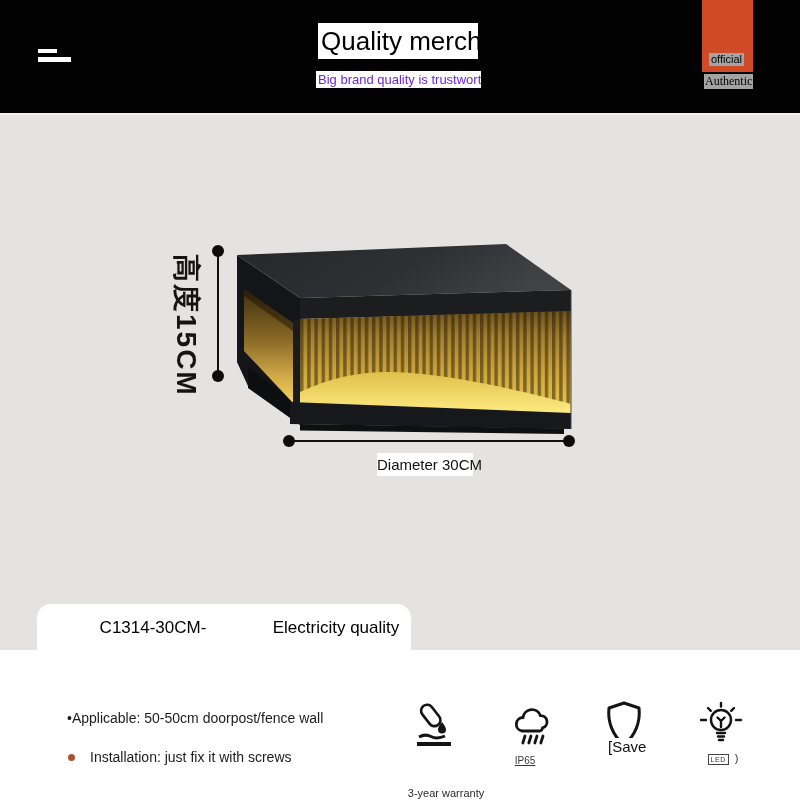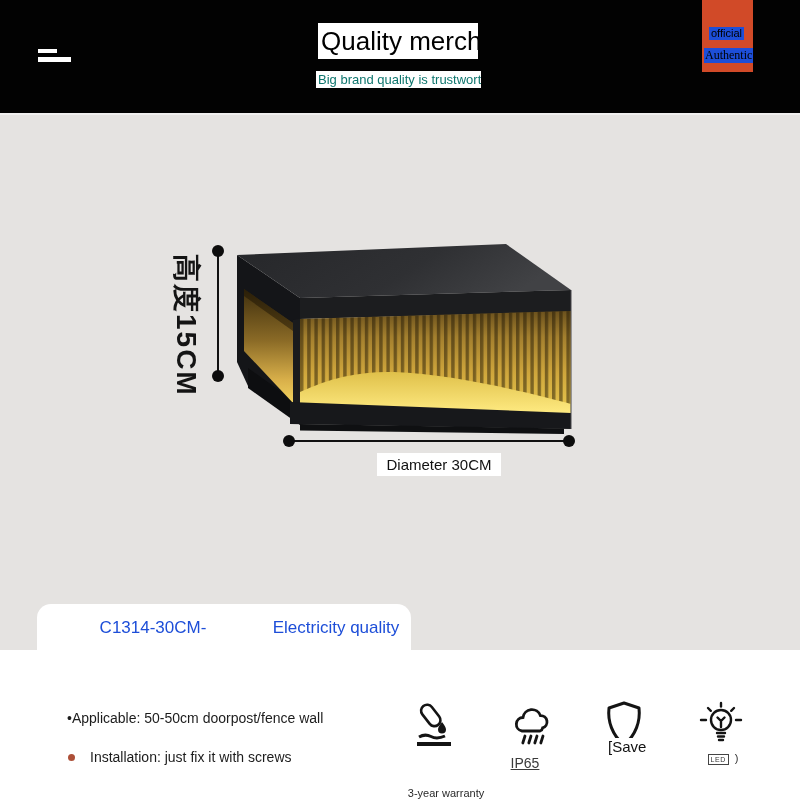--- a/index.html
+++ b/index.html
@@ -10,61 +10,61 @@
   
   .topbar { position:absolute; left:0; top:0; width:800px; height:113px; background:#020202; }
   .menu { position:absolute; left:38px; top:46px; width:34px; height:20px; }
   .menu .bar { position:absolute; background:#fff; display:block; }
   .menu .b1 { left:0; top:3px;  width:19px; height:4px; }
   .menu .b2 { left:0; top:11px; width:33px; height:5px; }
   .title-box { position:absolute; left:318px; top:23px; width:160px; height:36px;
                background:#fff; color:#000; font-size:26px; line-height:36px;
                padding-left:3px; white-space:nowrap; overflow:hidden; }
   .subtitle-box { position:absolute; left:316px; top:71px; width:165px; height:17px;
-                  background:#fff; color:#0f766e; font-size:13px; line-height:17px;
+                  background:#fff; color:#6d28d9; font-size:13px; line-height:17px;
                   padding-left:2px; white-space:nowrap; overflow:hidden; }
   .badge { position:absolute; left:702px; top:0; width:51px; height:72px; background:#d14a28; }
-  .badge-line { position:absolute; background:#1d4ed8; color:#000; white-space:nowrap; }
+  .badge-line { position:absolute; background:#a3a3a3; color:#000; white-space:nowrap;margin-top:26px; }
   .badge .l1 { left:7px; top:27px; font-size:11px; height:13px; line-height:13px; padding:0 2px; }
   .badge .l2 { left:2px; top:48px; font-size:12px; height:15px; line-height:15px; padding:0 1px;font-family:Liberation Serif, serif; }
 
   
   .stage { position:absolute; left:0; top:113px; width:800px; height:537px; background:#e5e3e1; }
   .stage-topline { position:absolute; left:0; top:113px; width:800px; height:2px; background:#f1f0ef; }
   .lamp { position:absolute; left:225px; top:238px; width:355px; height:200px; }
   .dim-dot { position:absolute; width:12px; height:12px; border-radius:50%; background:#0d0d0d; }
   .vline { position:absolute; left:217px; top:251px; width:2px; height:125px; background:#111; }
   .hline { position:absolute; left:289px; top:440px; width:280px; height:2px; background:#111; }
   .vlabel { position:absolute; left:205px; top:254px; transform:rotate(90deg);
             transform-origin:0 0; font-size:28px; font-weight:600; letter-spacing:2px;
             color:#141414; white-space:nowrap; }
-  .dlabel { position:absolute; left:377px; top:453px; width:124px; height:23px; background:#fff;
+  .dlabel { position:absolute; left:377px; top:453px; width:96px; height:23px; background:#fff;
             color:#111; font-size:15px; line-height:23px; text-align:center; white-space:nowrap; }
 
   
   .bottom { position:absolute; left:0; top:650px; width:800px; height:150px; background:#fff; }
   .card { position:absolute; left:37px; top:604px; width:374px; height:48px; background:#fff;
           border-radius:14px 14px 0 0; }
-  .tab { position:absolute; top:14px; transform:translateX(-50%); font-size:17px; color:#1d4ed8;
+  .tab { position:absolute; top:14px; transform:translateX(-50%); font-size:17px; color:#000000;
          white-space:nowrap; cursor:pointer; }
   .tab.t1 { left:116px; }
   .tab.t2 { left:299px; }
 
   .bullet { position:absolute; color:#1c1c1c; font-size:14px; line-height:16px; }
   .bullet .bdot { display:inline-block; width:7px; height:7px; border-radius:50%;
                   background:#ad5038; vertical-align:middle; margin-right:15px; margin-top:-2px; }
   .bullet .btext { white-space:pre; }
   .b1 { left:68px; top:671px; }
   .b2 { left:67px; top:710px; }
   .b3 { left:68px; top:749px; }
 
   .ficon { position:absolute; }
   .cap { position:absolute; color:#2a2a2a; text-align:center; white-space:nowrap; }
   .cap1 { left:400px; top:753px; width:92px; font-size:11px;margin-top:34px; }
-  .cap2 { left:503px; top:755px; width:44px; font-size:14px; color:#3a3a3a;text-decoration:underline; }
+  .cap2 { left:503px; top:755px; width:44px; font-size:10px; color:#3a3a3a;text-decoration:underline; }
   .cap4 { left:700px; top:752px; width:46px; font-size:8px; }
   .led-box { display:inline-block; border:1px solid #444; padding:0 2px; font-size:7px;
              line-height:9px; color:#333; letter-spacing:0.5px; }
   .led-suffix { font-size:11px; color:#333; margin-left:6px; }
   .save-overlay { position:absolute; left:607px; top:714px; background:#fff; color:#111;
                   font-size:15px; padding:0 1px; line-height:17px; white-space:nowrap;margin-top:24px; }
 </style>
 </head>
 <body>
 

